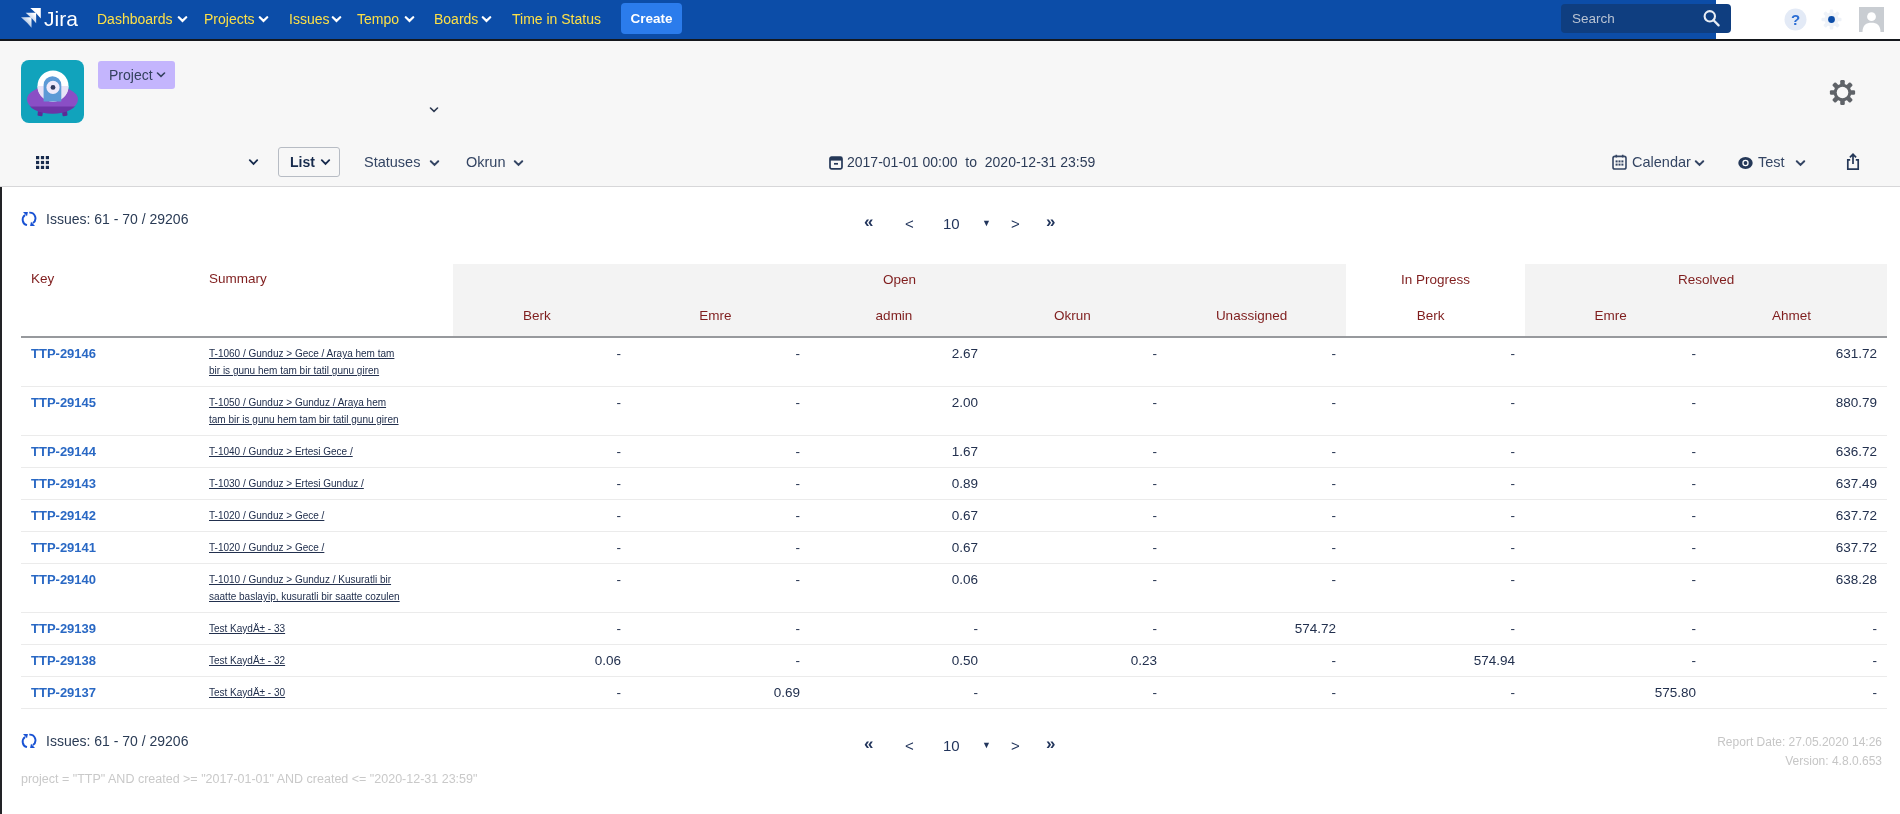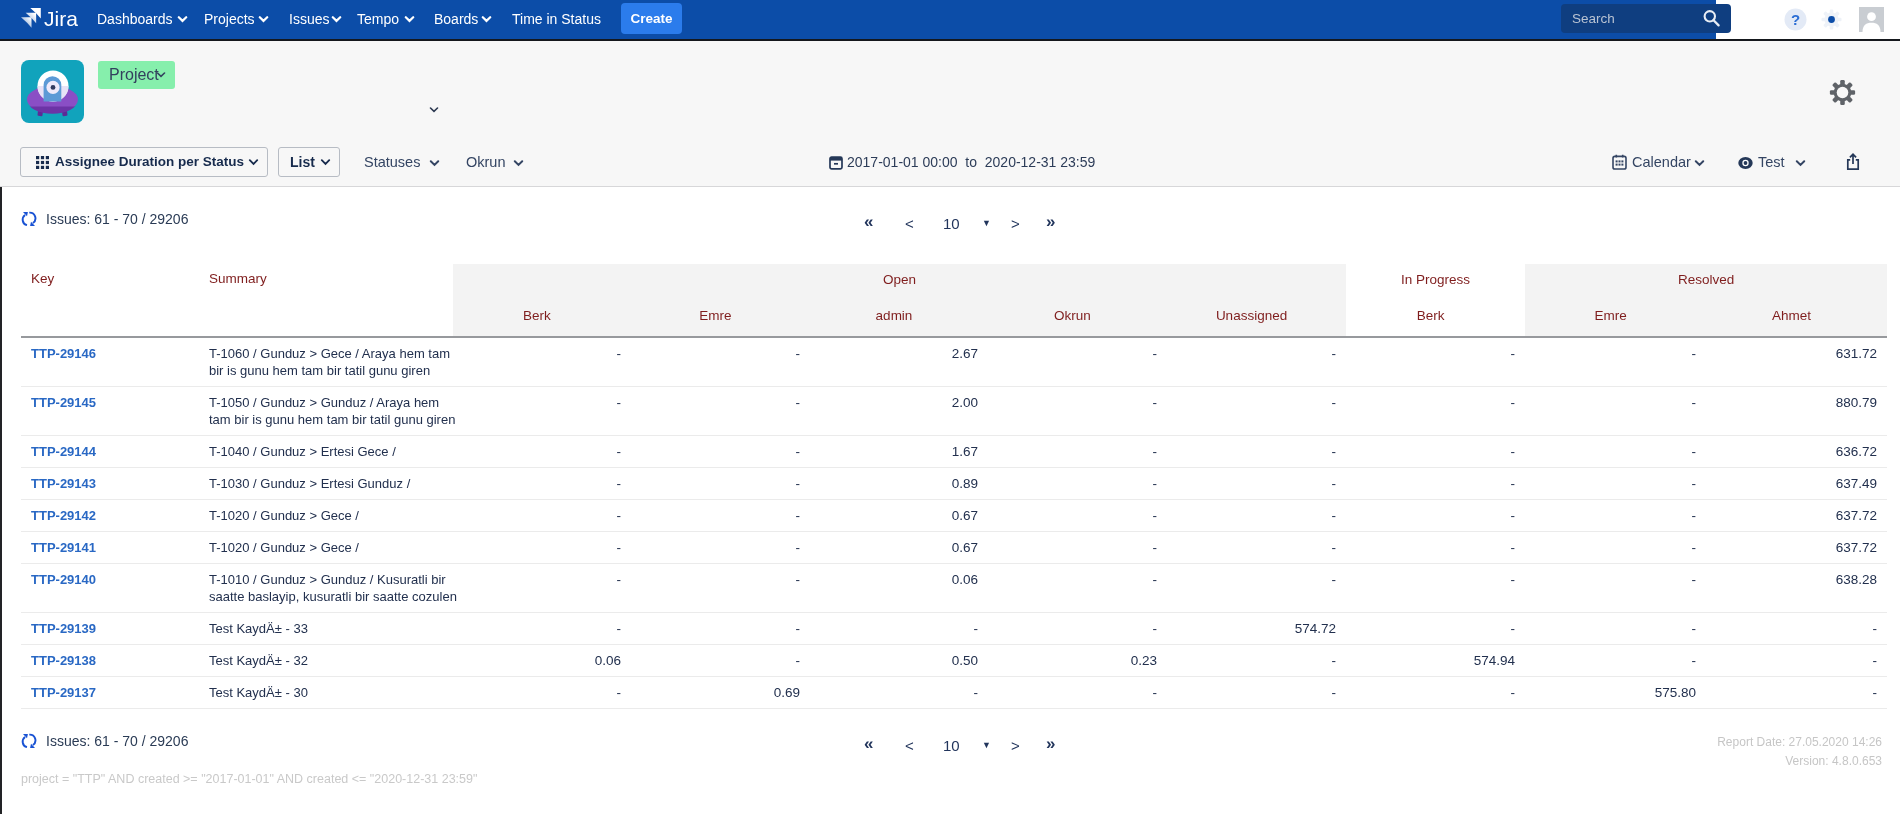--- a/index.html
+++ b/index.html
@@ -5,27 +5,27 @@
 * { box-sizing: border-box; margin:0; padding:0; }
 html,body { width:1900px; height:814px; overflow:hidden; }
 body { font-family:"Liberation Sans", sans-serif; background:#fff; position:relative; }
 svg { position:absolute; }
 
 
 .nav { position:absolute; left:0; top:0; width:1716px; height:39px; background:#0C4DA8; }
 .navline { position:absolute; left:0; top:39px; width:1900px; height:2px; background:#15181d; }
 .leftline { position:absolute; left:0px; top:41px; width:2px; height:773px; background:#222326; }
 .logotext { position:absolute; left:44px; top:7px; color:#fff; font-size:21px; }
-.navitem { position:absolute; top:11px; color:#ffffff; font-size:14px; white-space:nowrap; }
+.navitem { position:absolute; top:11px; color:#fde047; font-size:14px; white-space:nowrap; }
 .createbtn { position:absolute; left:621px; top:3px; width:61px; height:31px; background:#2B7CEC; border-radius:4px; color:#fff; font-size:13.5px; font-weight:bold; text-align:center; line-height:31px; }
 .searchbox { position:absolute; left:1561px; top:4px; width:170px; height:29px; background:#0F3E80; border-radius:4px; color:#b9c3d2; font-size:13.5px; line-height:29px; padding-left:11px; }
 
 
 .section { position:absolute; left:0; top:41px; width:1900px; height:146px; background:#F7F7F7; border-bottom:1px solid #d7d7d9; }
-.projbtn { position:absolute; left:98px; top:20px; width:77px; height:28px; background:#86efac; border-radius:3px; color:#33415e; font-size:16px; line-height:28px; padding-left:11px; }
+.projbtn { position:absolute; left:98px; top:20px; width:77px; height:28px; background:#c4b5fd; border-radius:3px; color:#33415e; font-size:14px; line-height:28px; padding-left:11px; }
 .projsel { position:absolute; left:98px; top:54px; width:349px; height:29px; background:#E4E6EA; border:1px solid #c9cdd3; border-radius:3px; color:#2b3850; font-size:13.5px; line-height:27px; padding-left:11px; }
 .fbtn { position:absolute; top:106px; height:30px; border:1px solid #b7bcc4; border-radius:3px; color:#172B4D; font-size:14px; font-weight:bold; line-height:28px; }
 .flabel { position:absolute; top:113px; color:#344563; font-size:14.5px; }
 .daterow { position:absolute; top:113px; color:#2c3c58; font-size:14px; }
 
 
 .issuesrow { position:absolute; left:46px; font-size:14px; color:#2a3b55; }
 .pag { position:absolute; width:240px; height:20px; color:#22355c; }
 .pag span { position:absolute; }
 
@@ -34,21 +34,21 @@
 th { font-weight:normal; color:#7f1d1d; font-size:13.5px; }
 .grpgray { background:#F3F3F3; }
 thead tr.r1 th { height:30px; vertical-align:middle; }
 thead tr.r2 th { height:43px; vertical-align:middle; padding-right:10px; }
 thead { border-bottom:2px solid #97999d; }
 thead tr.r1 th.keyh { text-align:left; padding-left:10px; vertical-align:top; padding-top:7px; }
 thead tr.r1 th.sumh { text-align:left; padding-left:22px; vertical-align:top; padding-top:7px; }
 td { font-size:13.5px; color:#22304e; vertical-align:top; line-height:17px; }
 td.num { text-align:right; padding:7px 10px 7px 0; white-space:nowrap; }
 td.key { color:#2968c4; font-weight:bold; padding:7px 0 7px 10px; white-space:nowrap; font-size:13px; }
-td.sum { padding:7px 0 7px 22px; white-space:nowrap; font-size:13px; }
+td.sum { padding:7px 0 7px 22px; white-space:nowrap; font-size:10px;text-decoration:underline; }
 tbody tr + tr td { border-top:1px solid #ebebeb; }
 tbody tr:last-child td { border-bottom:1px solid #ebebeb; }
 
 .footq { position:absolute; left:21px; top:772px; color:#c9c9c9; font-size:12.5px; }
 .repdate { position:absolute; right:18px; top:733px; color:#c6c6c6; font-size:12px; line-height:19px; text-align:right; }
 </style>
 </head>
 <body>
 
 <div class="nav">
@@ -176,21 +176,20 @@
           <rect x="9.7" y="1.5" width="3.6" height="5" rx="1"></rect>
           <rect x="9.7" y="16.5" width="3.6" height="5" rx="1"></rect>
           <rect x="1.5" y="9.7" width="5" height="3.6" rx="1"></rect>
           <rect x="16.5" y="9.7" width="5" height="3.6" rx="1"></rect>
         </g>
       </g>
     </g>
     <circle cx="11.5" cy="11.5" r="4.6" fill="#F7F7F7"></circle>
   </svg>
 
-  <div class="fbtn" style="left:20px; width:248px; padding-left:34px; font-size:13.5px;">Assignee Duration per Status</div>
   <svg style="left:36px;top:115px" width="13" height="13" viewBox="0 0 13 13">
       <g fill="#172B4D">
         <rect width="3.2" height="3.2"></rect>
         <rect x="4.9" width="3.2" height="3.2"></rect>
         <rect x="9.8" width="3.2" height="3.2"></rect>
         <rect y="4.9" width="3.2" height="3.2"></rect>
         <rect x="4.9" y="4.9" width="3.2" height="3.2"></rect>
         <rect x="9.8" y="4.9" width="3.2" height="3.2"></rect>
         <rect y="9.8" width="3.2" height="3.2"></rect>
         <rect x="4.9" y="9.8" width="3.2" height="3.2"></rect>

